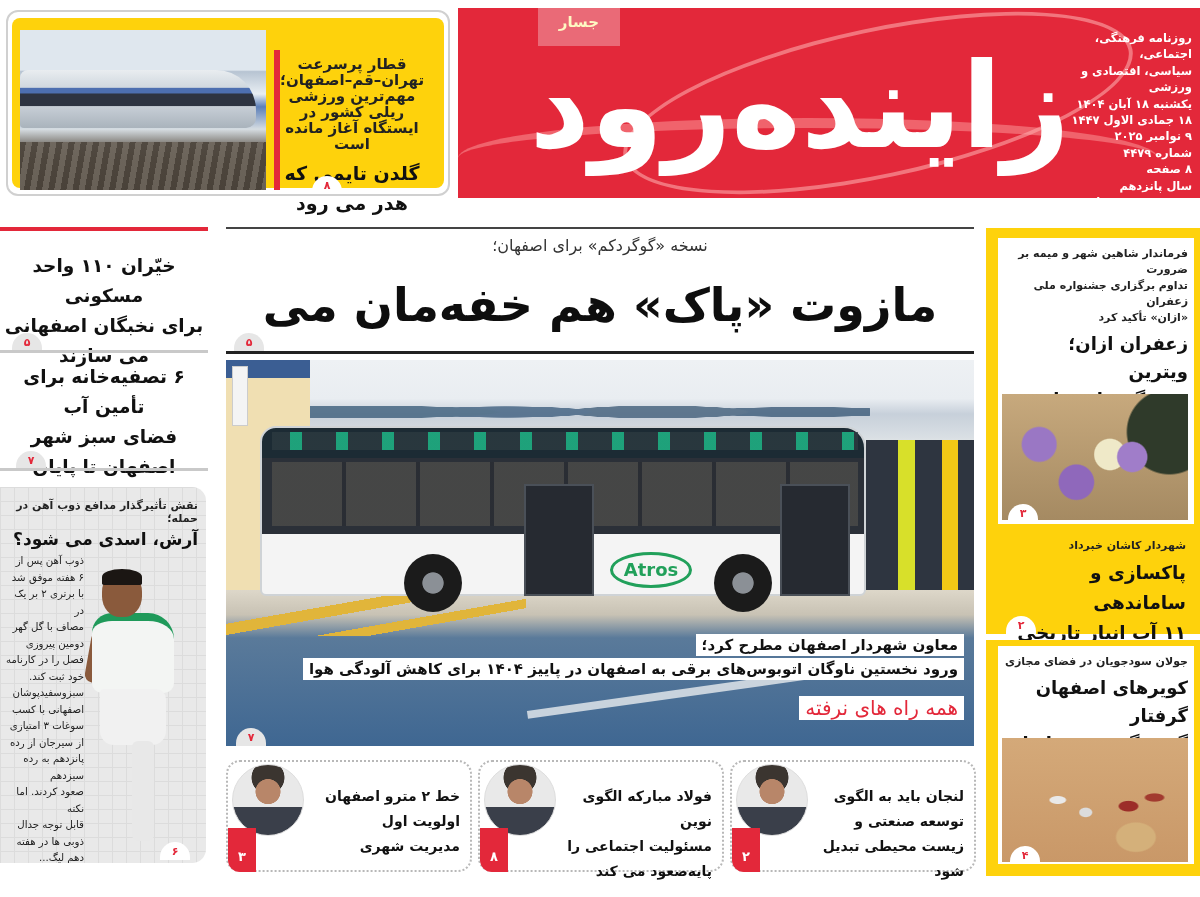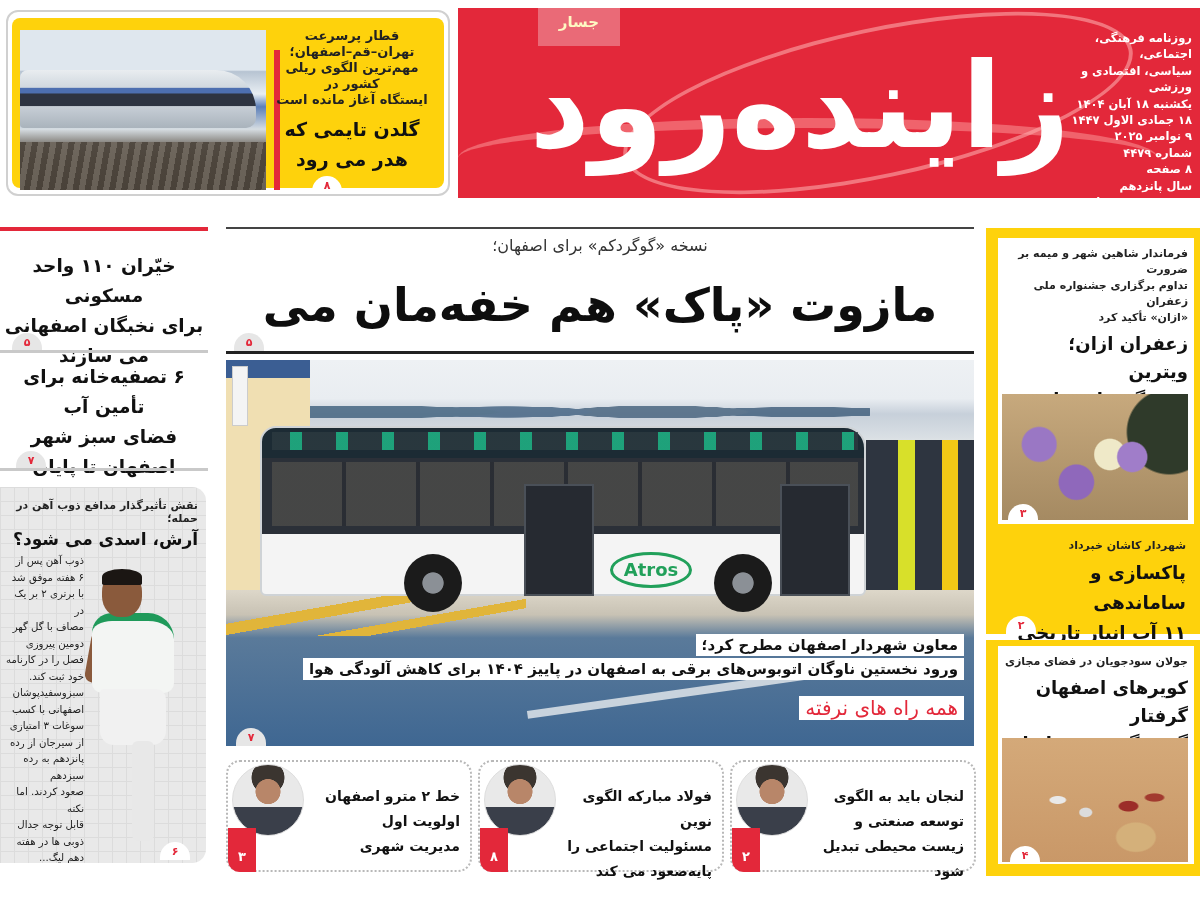--- a/index.html
+++ b/index.html
@@ -59,21 +59,21 @@
   }
   .train-track {
     position: absolute; left: 0; top: 112px; width: 260px; height: 48px;
     background: repeating-linear-gradient(100deg, #4b433a 0 6px, #6d655b 6px 12px);
     opacity: 0.9;
   }
   .red-strip { position: absolute; left: 262px; top: 32px; width: 6px; height: 140px; background: #e3283a; }
   .top-teaser-text {
     position: absolute; right: 12px; top: 10px; width: 160px; text-align: center;
   }
-  .top-kicker { font-size: 13px; line-height: 16px; font-weight: bold; color: #222; }
+  .top-kicker { font-size: 15px; line-height: 16px; font-weight: bold; color: #222; margin-top: 28px; }
   .top-headline { font-size: 19px; line-height: 30px; font-weight: bold; color: #111; margin-top: 6px; }
   .page-badge {
     position: absolute; width: 30px; height: 18px; border-radius: 15px 15px 0 0;
     background: #e6e6e6; color: #e3283a; font-size: 11px; font-weight: bold;
     text-align: center; line-height: 20px;
   }
 
   
   .left-col-rule { left: 0; top: 227px; width: 208px; height: 4px; background: #e3283a; }
   .left-item { left: 0; width: 208px; text-align: center; font-weight: bold; }
@@ -220,21 +220,21 @@
   <div class="top-teaser-inner">
     <div class="train-photo">
       <div class="train-body"></div>
       <div class="train-track"></div>
     </div>
     <div class="red-strip"></div>
     <div class="top-teaser-text">
       <div class="top-kicker">
         <div>قطار پرسرعت</div>
         <div>تهران–قم–اصفهان؛</div>
-        <div>مهم‌ترین الگوی ریلی کشور در</div>
+        <div>مهم‌ترین ورزشی ریلی کشور در</div>
         <div>ایستگاه آغاز مانده است</div>
       </div>
       <div class="top-headline">
         <div>گلدن تایمی که</div>
         <div>هدر می رود</div>
       </div>
     </div>
     <div class="page-badge" style="left:300px; top:158px; background:#fff;">۸</div>
   </div>
 </div>

